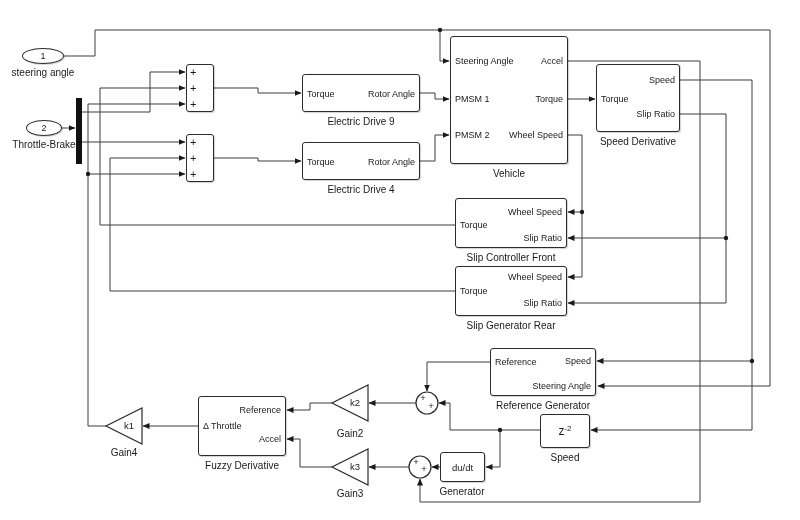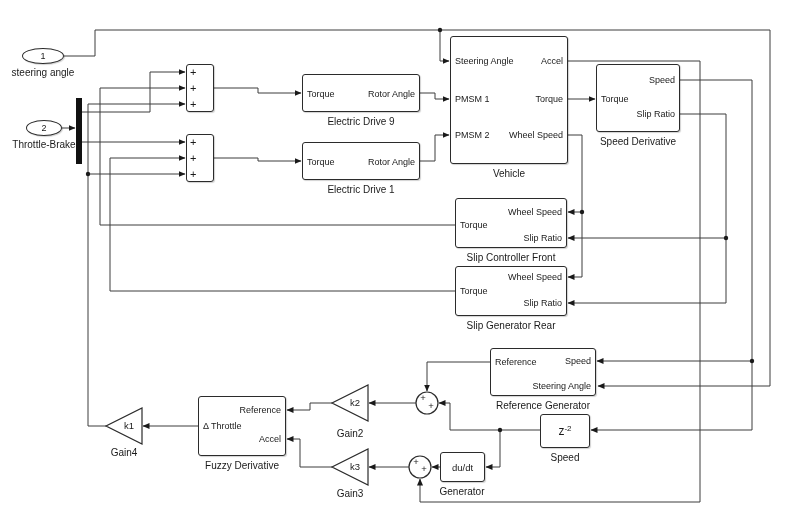--- a/index.html
+++ b/index.html
@@ -125,21 +125,21 @@
   <div class="blk" style="left:302px;top:74px;width:118px;height:38px">
     <span class="plabel pl" style="top:14px">Torque</span>
     <span class="plabel pr" style="top:14px">Rotor Angle</span>
   </div>
   <div class="cap" style="left:291px;top:116px">Electric Drive 9</div>
 
   <div class="blk" style="left:302px;top:142px;width:118px;height:38px">
     <span class="plabel pl" style="top:14px">Torque</span>
     <span class="plabel pr" style="top:14px">Rotor Angle</span>
   </div>
-  <div class="cap" style="left:291px;top:184px">Electric Drive 1</div>
+  <div class="cap" style="left:291px;top:184px">Electric Drive 4</div>
 
   <div class="blk" style="left:450px;top:36px;width:118px;height:128px">
     <span class="plabel pl" style="top:19px">Steering Angle</span>
     <span class="plabel pl" style="top:57px">PMSM 1</span>
     <span class="plabel pl" style="top:93px">PMSM 2</span>
     <span class="plabel pr" style="top:19px">Accel</span>
     <span class="plabel pr" style="top:57px">Torque</span>
     <span class="plabel pr" style="top:93px">Wheel Speed</span>
   </div>
   <div class="cap" style="left:439px;top:168px">Vehicle</div>

